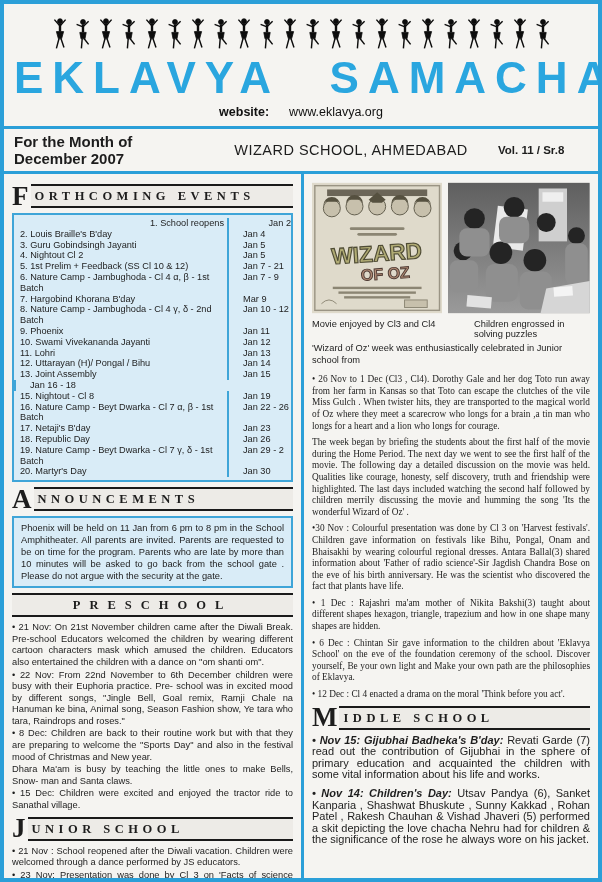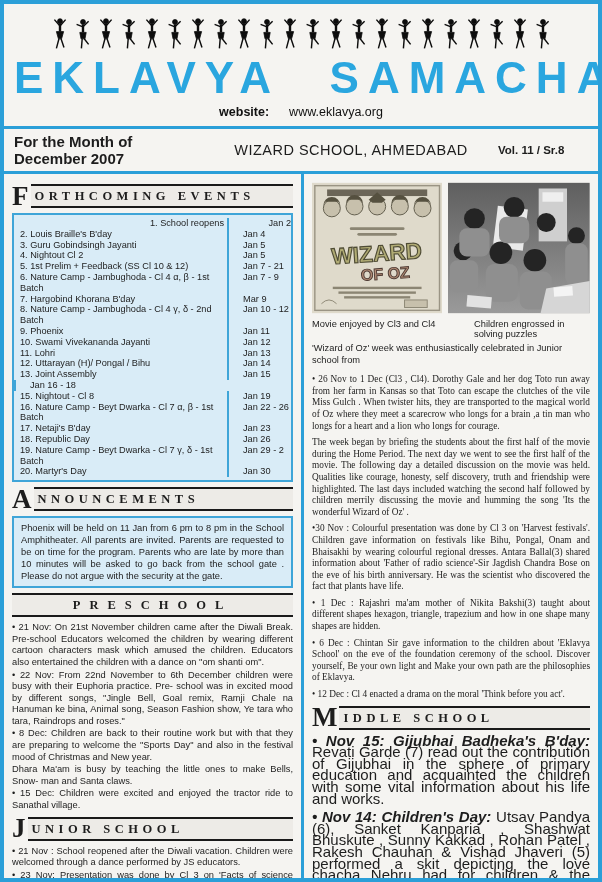--- a/index.html
+++ b/index.html
@@ -66,21 +66,21 @@
   .events-box .event-row:last-child{padding-bottom:3px;}
   
   .ann-box{
     background:var(--panel-bg);
     border:2px solid #3FA5D8;
     padding:4px 7px;font-size:9.3px;line-height:12px;text-align:justify;margin-bottom:3px;
   }
   
   .body-text p{font-size:9.3px;line-height:11.6px;text-align:justify;margin-bottom:1px;}
   .body-text{margin-bottom:2px;}
-  .ms-item{font-size:15px;line-height:11.6px;text-align:justify;margin-bottom:7px;}
+  .ms-item{font-size:11px;line-height:11.6px;text-align:justify;margin-bottom:7px;}
   .ms-item .lead{font-weight:bold;font-style:italic;}
   .rc-intro{font-size:9.3px;line-height:11.6px;margin:4px 0 8px;}
   .rc-paras p{font-size:9.3px;line-height:11.6px;text-align:justify;margin-bottom:5px;font-family:Liberation Serif, serif;}
   
   .photo-row{display:flex;gap:6px;}
   .photo{display:block;}
   .caption-row{display:flex;gap:24px;margin:2px 0 2px;}
   .caption-row span{font-size:9.3px;color:#222;}
   .cap-1{width:138px;}
   .cap-2{flex:1;}

